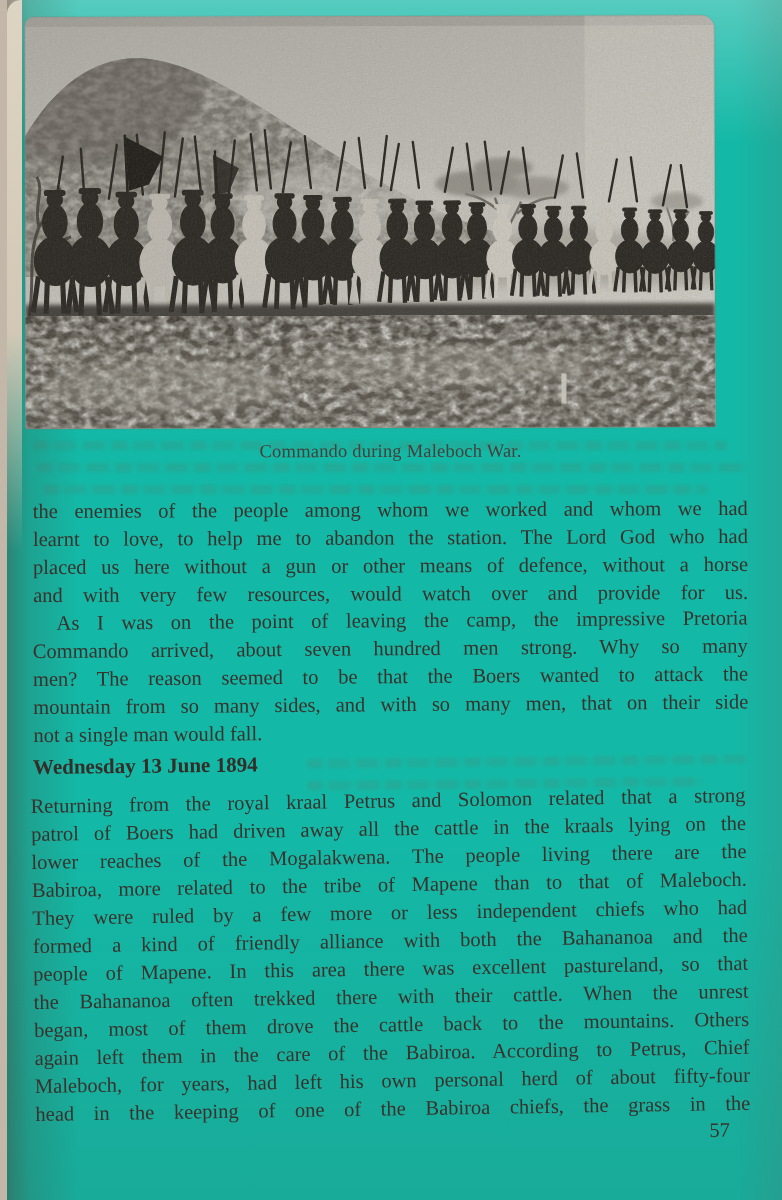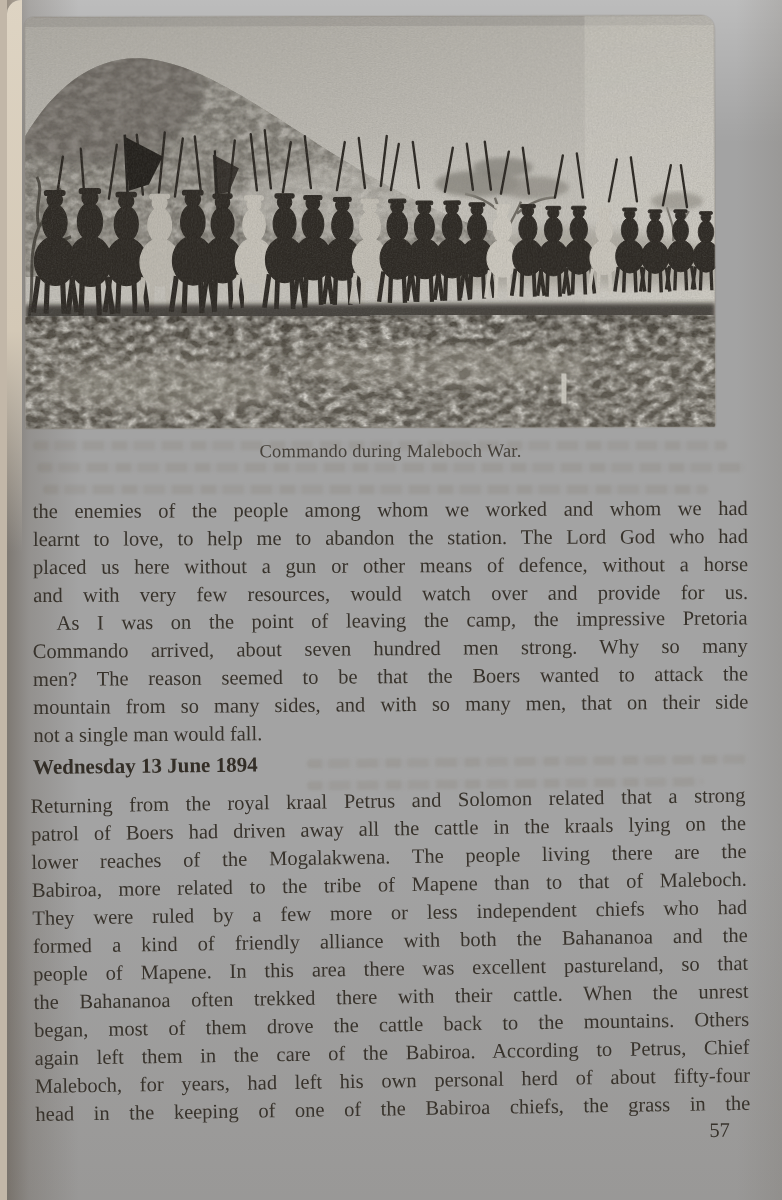--- a/index.html
+++ b/index.html
@@ -4,21 +4,21 @@
 <style>
   html,body{margin:0;padding:0;}
   body{
     width:782px;height:1200px;position:relative;overflow:hidden;
     background:#c2b7a8;
     font-family:"Liberation Serif", serif;
   }
   
   .page{
     position:absolute;left:7px;top:0;right:0;bottom:0;
-    background:#a3a3a3;
+    background:#14b8a6;
     border-top-left-radius:14px;
   }
   .page::before{ 
     content:"";position:absolute;inset:0;pointer-events:none;
     background:
       linear-gradient(90deg, rgba(74,62,48,.42) 0px, rgba(74,62,48,.18) 22px, rgba(74,62,48,0) 72px),
       linear-gradient(270deg, rgba(105,98,88,.16) 0px, rgba(105,98,88,0) 46px),
       linear-gradient(180deg, rgba(255,255,255,.28) 0%, rgba(255,255,255,0) 12%, rgba(0,0,0,0) 70%, rgba(64,54,42,.10) 100%);
   }
   .edge-stack{ 

